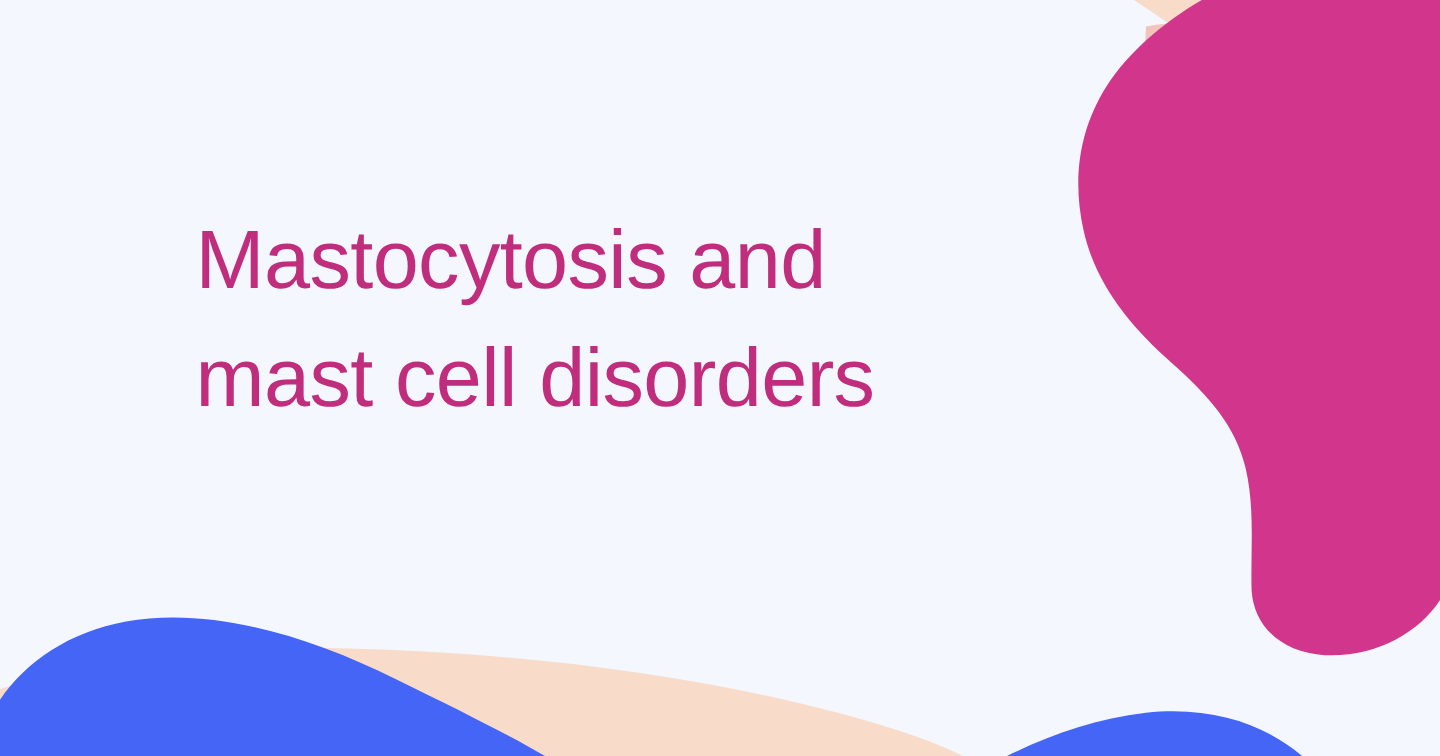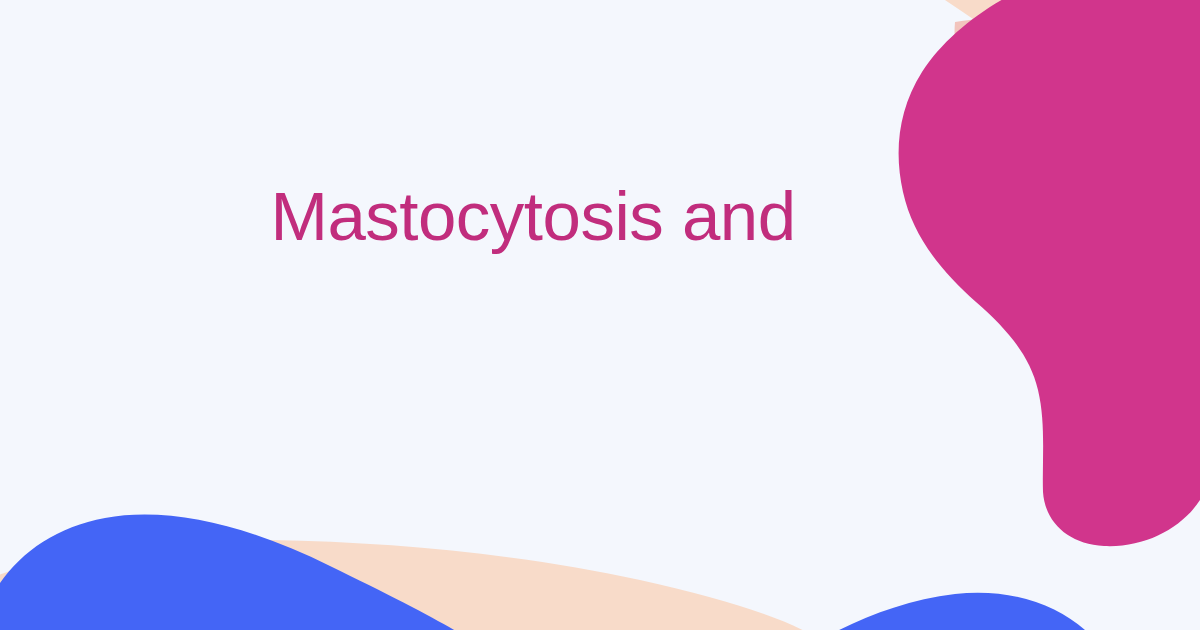--- a/index.html
+++ b/index.html
@@ -13,21 +13,20 @@
     overflow: hidden;
     font-family: "Liberation Sans", sans-serif;
   }
 
   #card {
     position: relative;
     width: 1200px;
     height: 630px;
     background: #f4f7fd;
     overflow: hidden;
-    text-align: center;
   }
 
   #decor-layer {
     position: absolute;
     left: 0;
     top: 0;
     width: 1200px;
     height: 630px;
     display: block;
   }
@@ -105,16 +104,17 @@
     <path fill="#4465f6" d="M 820 640
              C 860 618, 905 600, 955 594
              C 1010 588, 1055 604, 1085 630
              C 1092 634, 1096 638, 1098 640 Z"></path>
 
   </svg>
 
   <div id="content-layer">
     <div id="title-block">
       <span class="title-line">Mastocytosis and</span>
+      <span class="title-line">mast cell disorders</span>
     </div>
   </div>
 
 </div>
 
 </body></html>

